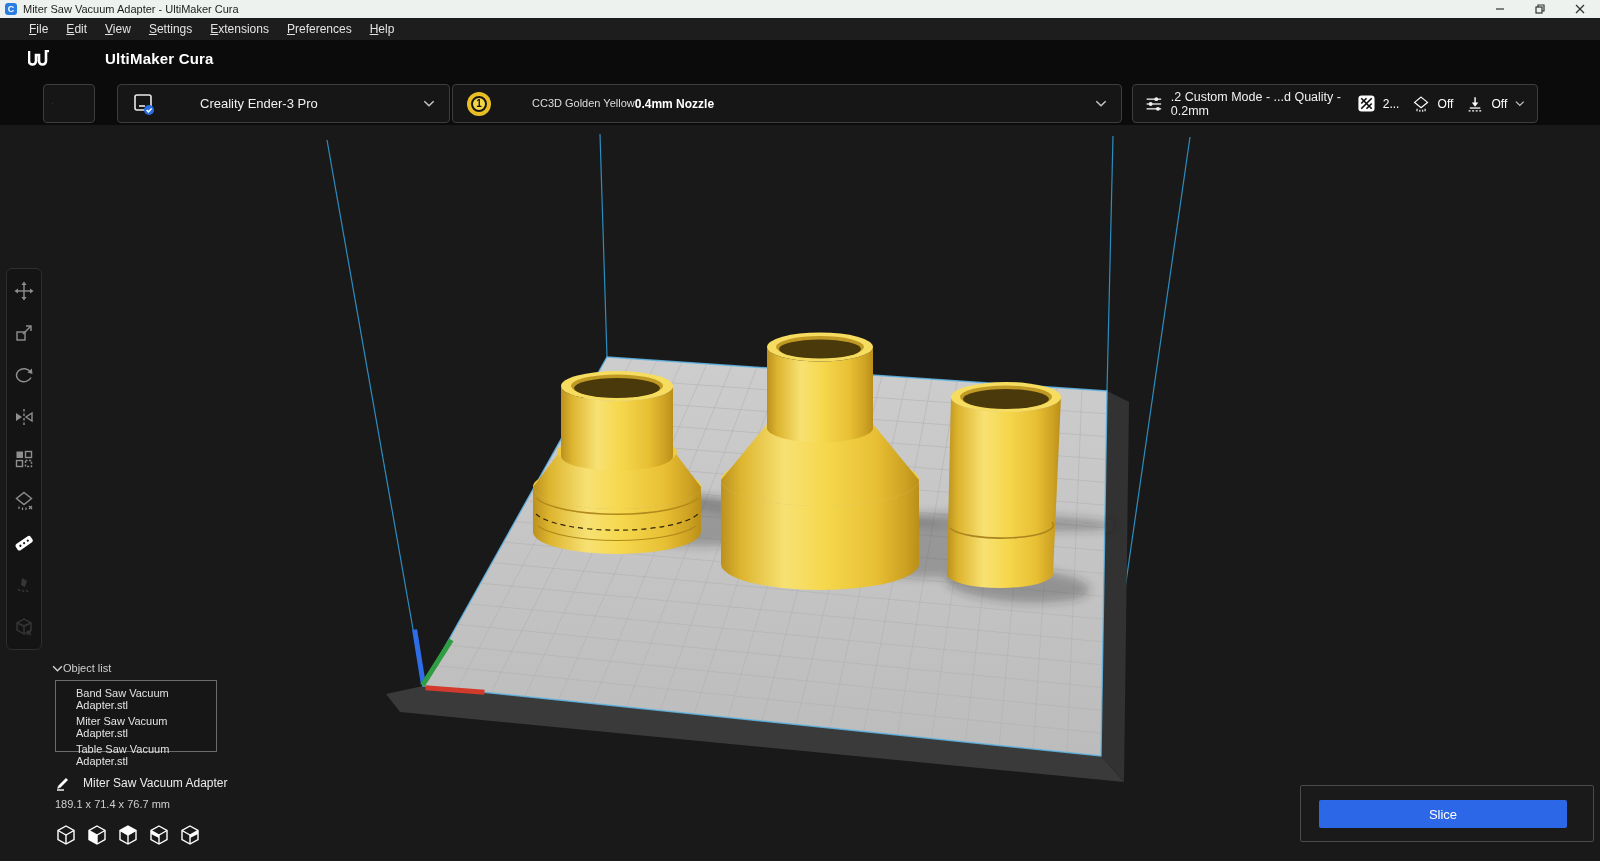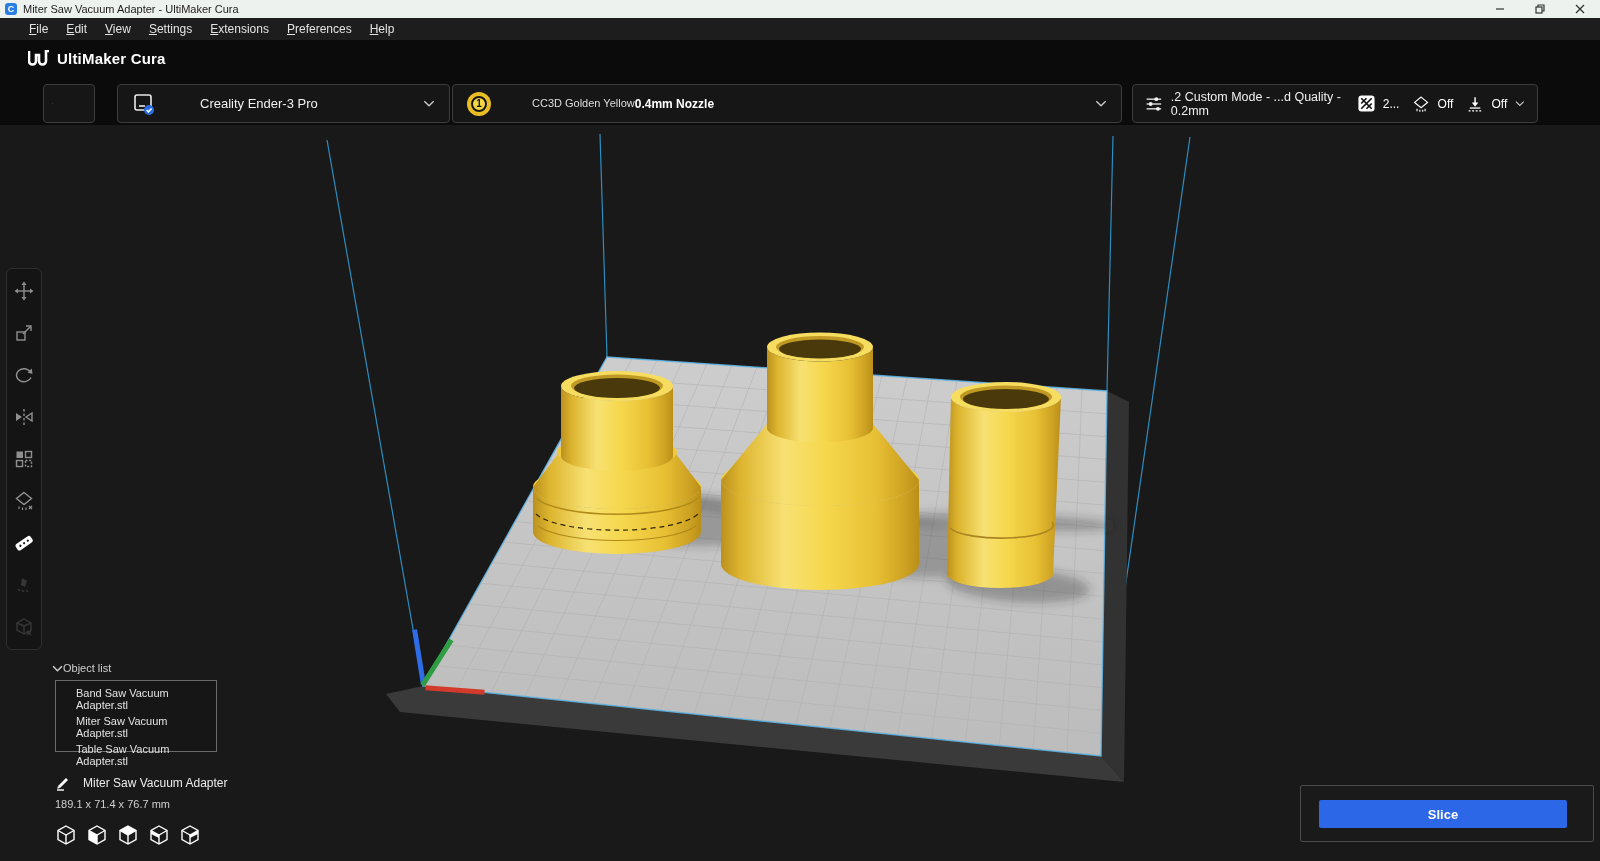--- a/index.html
+++ b/index.html
@@ -20,21 +20,21 @@
 
   
   .menubar { position:absolute; top:18px; left:0; width:1600px; height:22px;
              background:#1d1d1d; display:flex; align-items:center; padding-left:20px; }
   .menu-item { font-size:12px; color:#e3e3e3; padding:0 9px; cursor:default; }
   .menu-item u { text-decoration:underline; }
 
   
   .header { position:absolute; top:40px; left:0; width:1600px; height:42px; background:#0b0b0b; }
   .logo { position:absolute; left:28px; top:10px; display:flex; align-items:center; gap:7px; }
-  .logo-text { color:#fff; font-size:15px; font-weight:600; letter-spacing:.2px; }
+  .logo-text { color:#fff; font-size:15px; font-weight:600; letter-spacing:.2px;margin-left:48px; }
   .tabs { position:absolute; left:656px; top:49px; display:flex; gap:26px; }
   .tab { height:25px; padding:0 17px; display:flex; align-items:center; font-size:11px;
          letter-spacing:.6px; color:#c9c9c9; cursor:pointer; }
   .tab.active { background:#ffffff; color:#101010; font-weight:600; }
   .marketplace { position:absolute; left:1462px; top:52px; width:62px; height:19px;
                  border:1px solid #d9d9d9; color:#fff; font-size:11px;
                  display:flex; align-items:center; justify-content:center; }
   .grid-ico { position:absolute; left:1536px; top:53px; }
   .avatar { position:absolute; left:1565px; top:50px; width:22px; height:22px; border-radius:50%;
             border:1.5px solid #fff; color:#fff; font-size:11px; font-weight:bold;
@@ -80,21 +80,21 @@
   .modelname { color:#ececec; font-size:12px; }
   .dims { position:absolute; left:55px; top:798px; color:#cfcfcf; font-size:11px; }
   .viewcubes { position:absolute; left:53px; top:822px; display:flex; gap:5px; }
   .vcube { width:26px; height:26px; display:flex; align-items:center; justify-content:center; cursor:pointer; }
 
   
   .slicepanel { position:absolute; left:1300px; top:785px; width:294px; height:57px;
                 background:#1a1a1a; border:1px solid #4a4a4a; border-radius:2px; }
   .slice-btn { position:absolute; left:18px; top:14px; width:248px; height:28px;
                border:none; border-radius:2px; color:#fff; font-size:13px;
-               font-family:"Liberation Sans",sans-serif; cursor:pointer;font-weight:bold; }
+               font-family:"Liberation Sans",sans-serif; cursor:pointer; }
 </style>
 </head>
 <body>
 
 <div class="titlebar">
   <div class="app-ico">C</div>
   <div class="title-text">Miter Saw Vacuum Adapter - UltiMaker Cura</div>
   <div class="win-btns">
     <div class="win-btn">
       <svg width="12" height="12" viewBox="0 0 12 12">

